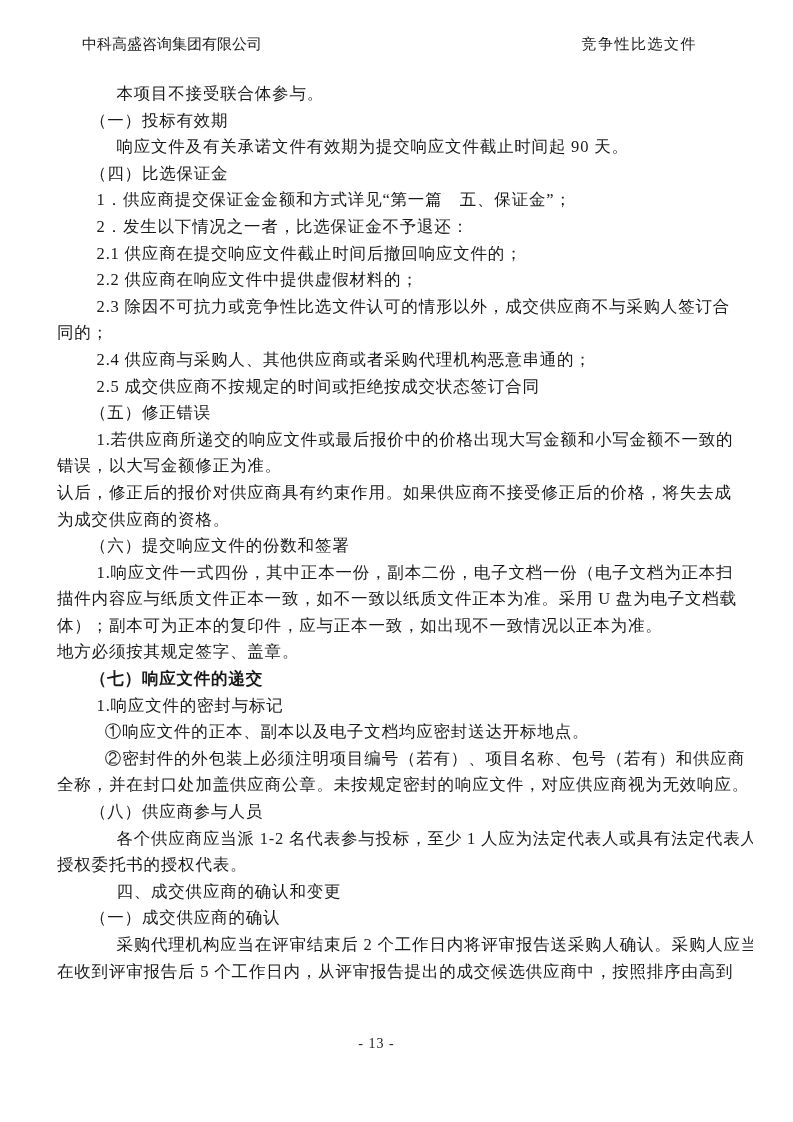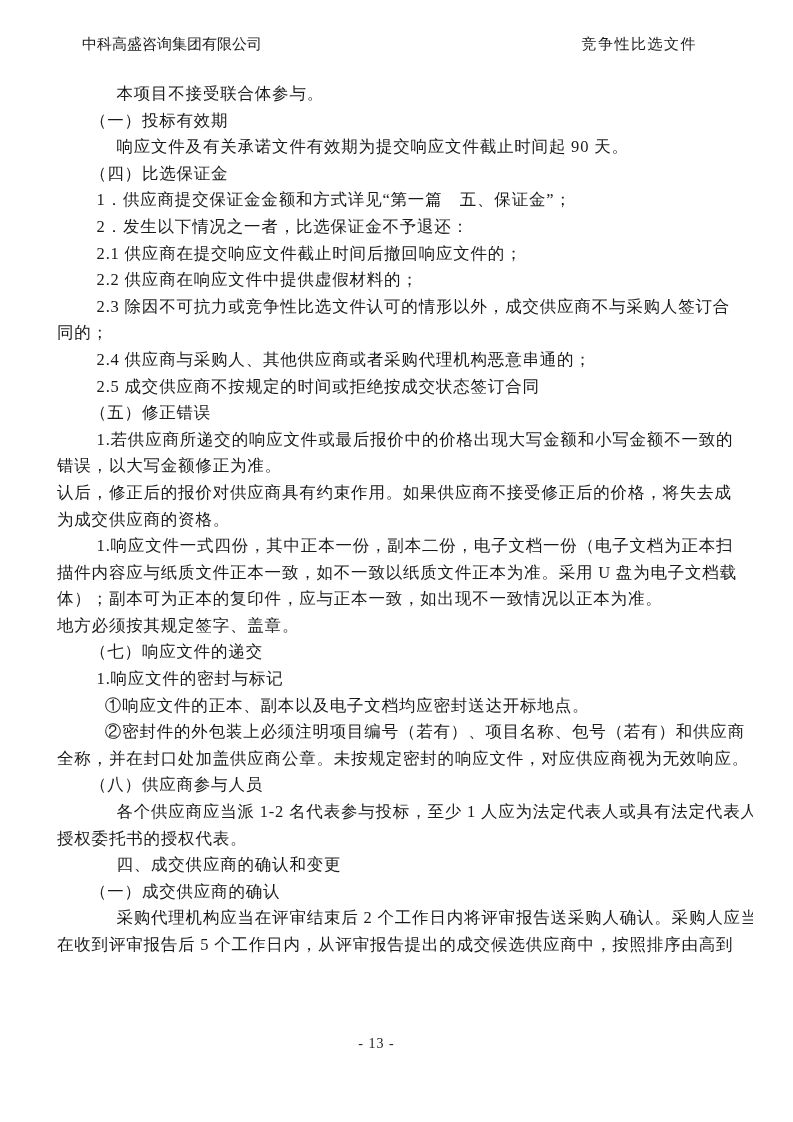--- a/index.html
+++ b/index.html
@@ -73,25 +73,26 @@
       <div class="line" style="text-indent: 2.4em;">2.2 供应商在响应文件中提供虚假材料的；</div>
       <div class="line" style="text-indent: 2.4em;">2.3 除因不可抗力或竞争性比选文件认可的情形以外，成交供应商不与采购人签订合</div>
       <div class="line" style="text-indent: 0em;">同的；</div>
       <div class="line" style="text-indent: 2.4em;">2.4 供应商与采购人、其他供应商或者采购代理机构恶意串通的；</div>
       <div class="line" style="text-indent: 2.4em;">2.5 成交供应商不按规定的时间或拒绝按成交状态签订合同</div>
       <div class="line" style="text-indent: 2em;">（五）修正错误</div>
       <div class="line" style="text-indent: 2.4em;">1.若供应商所递交的响应文件或最后报价中的价格出现大写金额和小写金额不一致的</div>
       <div class="line" style="text-indent: 0em;">错误，以大写金额修正为准。</div>
       <div class="line" style="text-indent: 0em;">认后，修正后的报价对供应商具有约束作用。如果供应商不接受修正后的价格，将失去成</div>
       <div class="line" style="text-indent: 0em;">为成交供应商的资格。</div>
+      <div class="line" style="text-indent: 2em;">（六）提交响应文件的份数和签署</div>
       <div class="line" style="text-indent: 2.4em;">1.响应文件一式四份，其中正本一份，副本二份，电子文档一份（电子文档为正本扫</div>
       <div class="line" style="text-indent: 0em;">描件内容应与纸质文件正本一致，如不一致以纸质文件正本为准。采用 U 盘为电子文档载</div>
       <div class="line" style="text-indent: 0em;">体）；副本可为正本的复印件，应与正本一致，如出现不一致情况以正本为准。</div>
       <div class="line" style="text-indent: 0em;">地方必须按其规定签字、盖章。</div>
-      <div class="line" style="text-indent: 2em;">（七）响应文件的递交</div>
+      <div class="line" style="text-indent: 2em; font-weight: bold;">（七）响应文件的递交</div>
       <div class="line" style="text-indent: 2.4em;">1.响应文件的密封与标记</div>
       <div class="line" style="text-indent: 2.9em;">①响应文件的正本、副本以及电子文档均应密封送达开标地点。</div>
       <div class="line" style="text-indent: 2.9em;">②密封件的外包装上必须注明项目编号（若有）、项目名称、包号（若有）和供应商</div>
       <div class="line" style="text-indent: 0em;">全称，并在封口处加盖供应商公章。未按规定密封的响应文件，对应供应商视为无效响应。</div>
       <div class="line" style="text-indent: 2em;">（八）供应商参与人员</div>
       <div class="line" style="text-indent: 3.6em;">各个供应商应当派 1-2 名代表参与投标，至少 1 人应为法定代表人或具有法定代表人</div>
       <div class="line" style="text-indent: 0em;">授权委托书的授权代表。</div>
       <div class="line" style="text-indent: 3.6em;">四、成交供应商的确认和变更</div>
       <div class="line" style="text-indent: 2em;">（一）成交供应商的确认</div>
       <div class="line" style="text-indent: 3.6em;">采购代理机构应当在评审结束后 2 个工作日内将评审报告送采购人确认。采购人应当</div>

